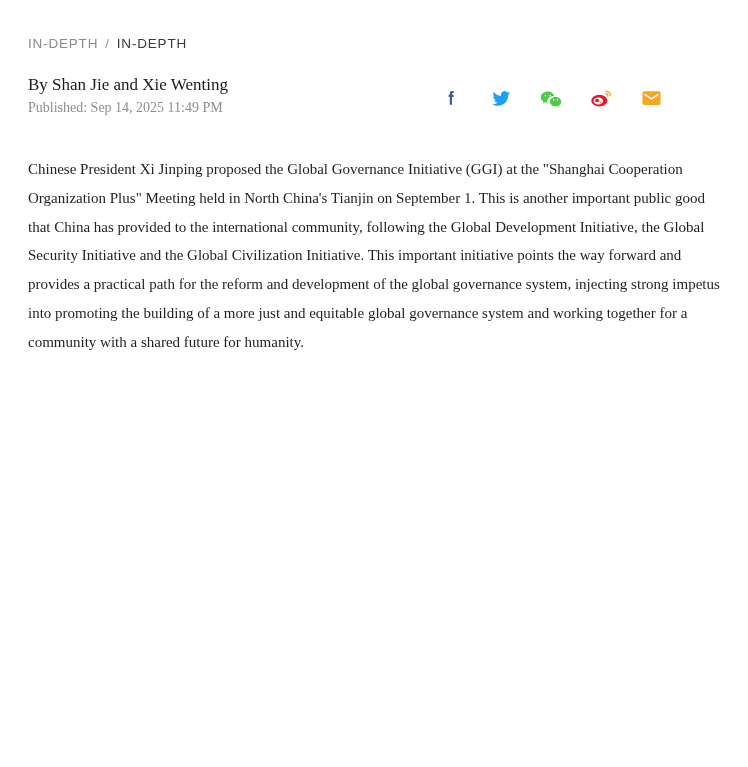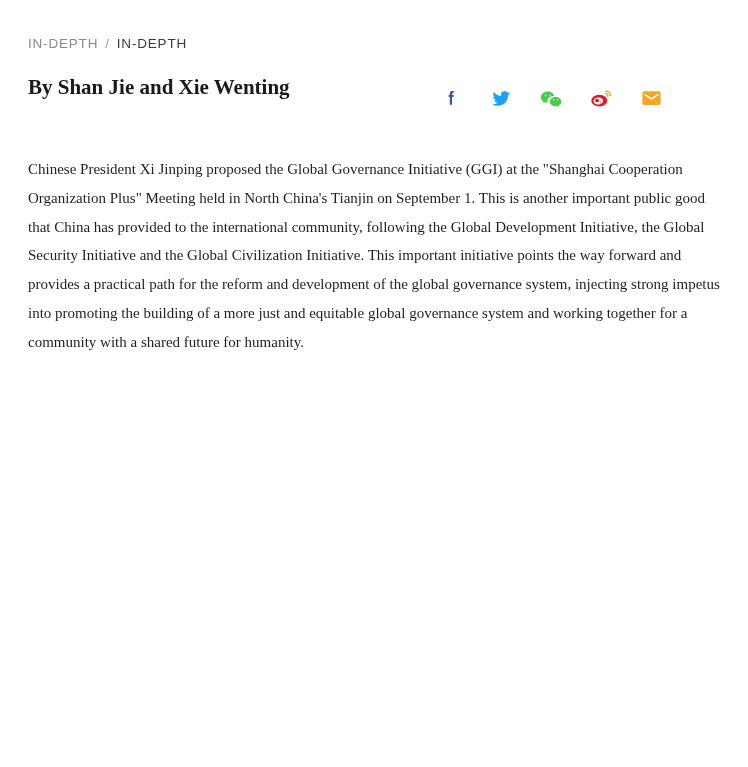--- a/index.html
+++ b/index.html
@@ -50,22 +50,22 @@
     color: #111111;
     max-width: 670px;
   }
   .byline-block {
     margin-top: 24px;
     position: relative;
     min-height: 46px;
   }
   .byline {
     font-family: "Liberation Serif", serif;
-    font-weight: bold;
-    font-size: 21px;
+    font-weight: normal;
+    font-size: 17px;
     color: #1a1a1a;
     margin: 0;
   }
   .published {
     font-family: "Liberation Serif", serif;
     font-size: 14px;
     color: #8e8e8e;
     margin: 5px 0 0 0;
   }
   .share-row {
@@ -109,20 +109,21 @@
 
   <div class="breadcrumb">
     <a class="crumb-link" href="#">IN-DEPTH</a>
     <span class="crumb-sep">/</span>
     <a class="crumb-current crumb-link" href="#">IN-DEPTH</a>
   </div>
 
 
   <div class="byline-block">
     <p class="byline">By Shan Jie and Xie Wenting</p>
+    <p class="published">Published: Sep 14, 2025 11:49 PM</p>
 
     <div class="share-row">
 
       <span class="share-icon" title="Facebook">
         <svg width="20" height="20" viewBox="0 0 24 24" aria-hidden="true">
           <path fill="#3b5998" d="M15.3 8.2h-2.1V6.9c0-.6.4-.8.7-.8h1.3V3.6h-1.9c-2.2 0-2.7 1.6-2.7 2.7v1.9H9.2v2.6h1.4V20h2.6v-9.2h1.8l.3-2.6z"></path>
         </svg>
       </span>
 
       <span class="share-icon" title="Twitter">

